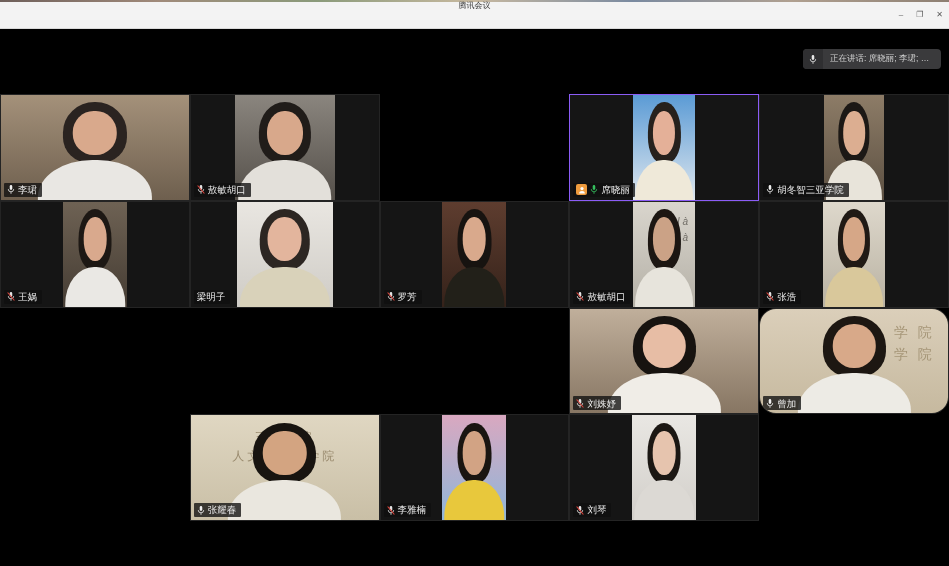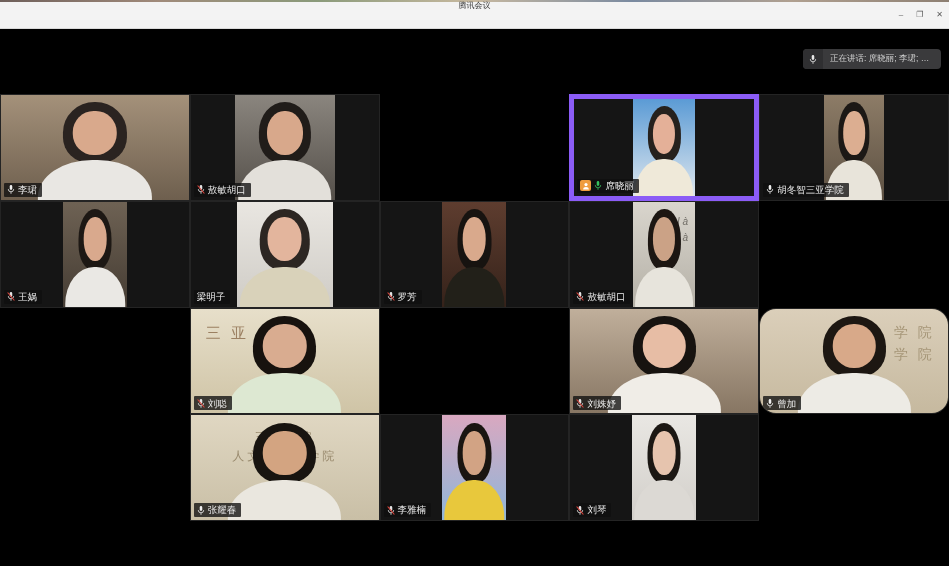--- a/index.html
+++ b/index.html
@@ -21,21 +21,21 @@
   .speaking-pill { position:absolute; top:20px; right:8px; height:20px; display:flex; align-items:center;
     background:#3a3a3c; border-radius:4px; overflow:hidden; }
   .speaking-pill .mic-box { width:20px; height:100%; background:#2f2f31; display:flex; align-items:center; justify-content:center; }
   .speaking-pill .txt { padding:0 8px 0 7px; font-size:8.5px; color:#cfcfcf; white-space:nowrap; max-width:118px; overflow:hidden; text-overflow:ellipsis; }
 
   .grid { position:absolute; top:65px; left:0; width:949px; height:427px;
     display:grid; grid-template-columns:repeat(5,1fr); grid-template-rows:repeat(4,106.75px); }
 
   .tile { position:relative; background:#151515; border:1px solid #242424; overflow:hidden;
     display:flex; align-items:stretch; justify-content:center; }
-  .tile.speaking { border:5px solid #8b5cf6; }
+  .tile.speaking { border:1px solid #8b5cf6; }
 
   .video { position:relative; height:100%; overflow:hidden; flex:0 0 auto; }
 
   .person { position:absolute; bottom:0; left:50%; transform:translateX(-50%); height:100%; }
   .person .hair { position:absolute; top:7%; left:50%; transform:translateX(-50%); width:58%; height:58%;
     border-radius:50% 50% 42% 42%; }
   .person .body { position:absolute; bottom:-2%; left:50%; transform:translateX(-50%); width:104%; height:40%;
     border-radius:48% 48% 0 0 / 88% 88% 0 0; }
   .person .face { position:absolute; top:15%; left:50%; transform:translateX(-50%); width:40%; height:42%;
     border-radius:48%; }
@@ -259,46 +259,44 @@
           <rect x="3.4" y="0.5" width="3.2" height="6" rx="1.6" fill="currentColor"></rect>
           <path d="M1.6 5.5 a3.4 3.4 0 0 0 6.8 0" fill="none" stroke="currentColor" stroke-width="1"></path>
           <line x1="5" y1="9.2" x2="5" y2="11.4" stroke="currentColor" stroke-width="1"></line>
           <line class="slash" x1="0.8" y1="1" x2="9.2" y2="11" stroke="#e0443c" stroke-width="1.3"></line>
         </svg>
       </span>
       <span class="pname">敖敏胡口</span>
     </div>
   </div>
 
-
-
-  <div class="tile" style="grid-row-start: 3; grid-column-start: 2;">
-    <div class="video" style="width: 100%; background: linear-gradient(rgb(231, 223, 202), rgb(207, 196, 166));">
-      <div class="overlay" style="color: rgb(138, 106, 74); font-size: 15px; left: 8%; right: auto; text-align: left;">
-              <div>三 亚</div>
-            </div>
-      <div class="person" style="width: 58%;">
-        <div class="hair" style="background: rgb(23, 18, 14);"></div>
-        <div class="body" style="background: rgb(221, 232, 210);"></div>
-        <div class="face" style="background: rgb(217, 172, 144);"></div>
-      </div>
-    </div>
-    <div class="label">
-
-      <span class="mic muted">
-        <svg width="8" height="11" viewBox="0 0 10 12">
-          <rect x="3.4" y="0.5" width="3.2" height="6" rx="1.6" fill="currentColor"></rect>
-          <path d="M1.6 5.5 a3.4 3.4 0 0 0 6.8 0" fill="none" stroke="currentColor" stroke-width="1"></path>
-          <line x1="5" y1="9.2" x2="5" y2="11.4" stroke="currentColor" stroke-width="1"></line>
-          <line class="slash" x1="0.8" y1="1" x2="9.2" y2="11" stroke="#e0443c" stroke-width="1.3"></line>
-        </svg>
-      </span>
-      <span class="pname">刘聪</span>
-    </div>
-  </div>
+  <div class="tile" style="grid-row-start: 2; grid-column-start: 5;">
+    <div class="video" style="width: 62px; background: linear-gradient(rgb(222, 216, 204), rgb(185, 178, 162));">
+
+      <div class="person" style="width: 90%;">
+        <div class="hair" style="background: rgb(32, 26, 21);"></div>
+        <div class="body" style="background: rgb(217, 200, 155);"></div>
+        <div class="face" style="background: rgb(214, 167, 135);"></div>
+      </div>
+    </div>
+    <div class="label">
+
+      <span class="mic muted">
+        <svg width="8" height="11" viewBox="0 0 10 12">
+          <rect x="3.4" y="0.5" width="3.2" height="6" rx="1.6" fill="currentColor"></rect>
+          <path d="M1.6 5.5 a3.4 3.4 0 0 0 6.8 0" fill="none" stroke="currentColor" stroke-width="1"></path>
+          <line x1="5" y1="9.2" x2="5" y2="11.4" stroke="currentColor" stroke-width="1"></line>
+          <line class="slash" x1="0.8" y1="1" x2="9.2" y2="11" stroke="#e0443c" stroke-width="1.3"></line>
+        </svg>
+      </span>
+      <span class="pname">张浩</span>
+    </div>
+  </div>
+
+
 
 
   <div class="tile" style="grid-row-start: 3; grid-column-start: 4; text-align: center;">
     <div class="video" style="width: 100%; background: linear-gradient(rgb(192, 175, 155), rgb(135, 118, 99));">
 
       <div class="person" style="width: 58%;">
         <div class="hair" style="background: rgb(23, 19, 16);"></div>
         <div class="body" style="background: rgb(240, 237, 231);"></div>
         <div class="face" style="background: rgb(231, 189, 165);"></div>
       </div>

